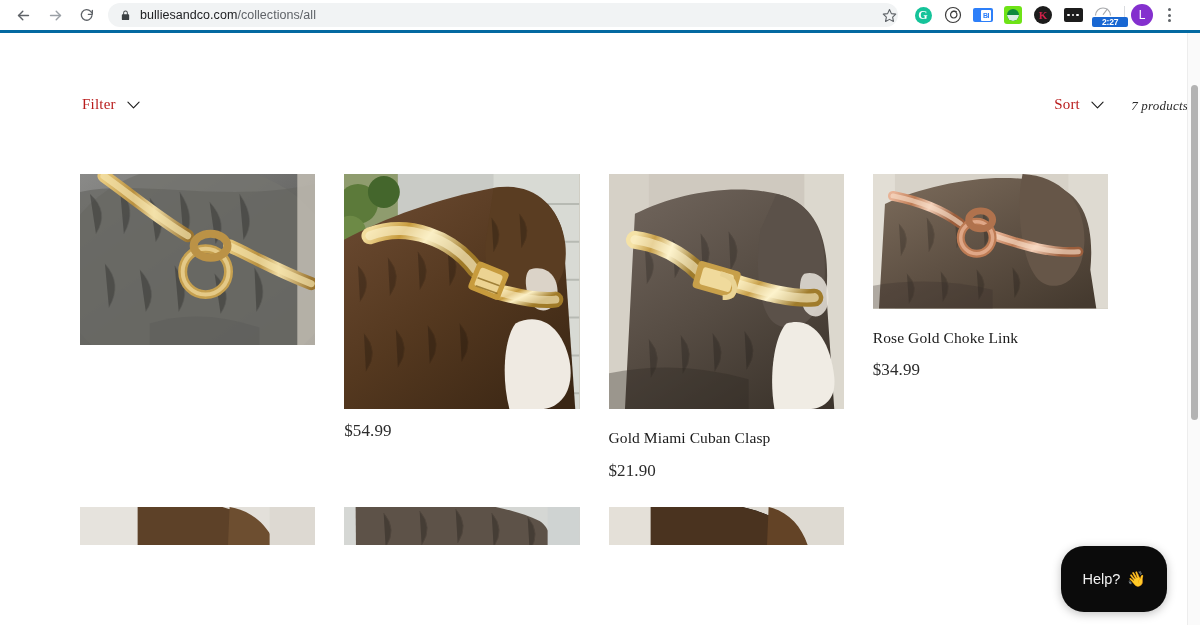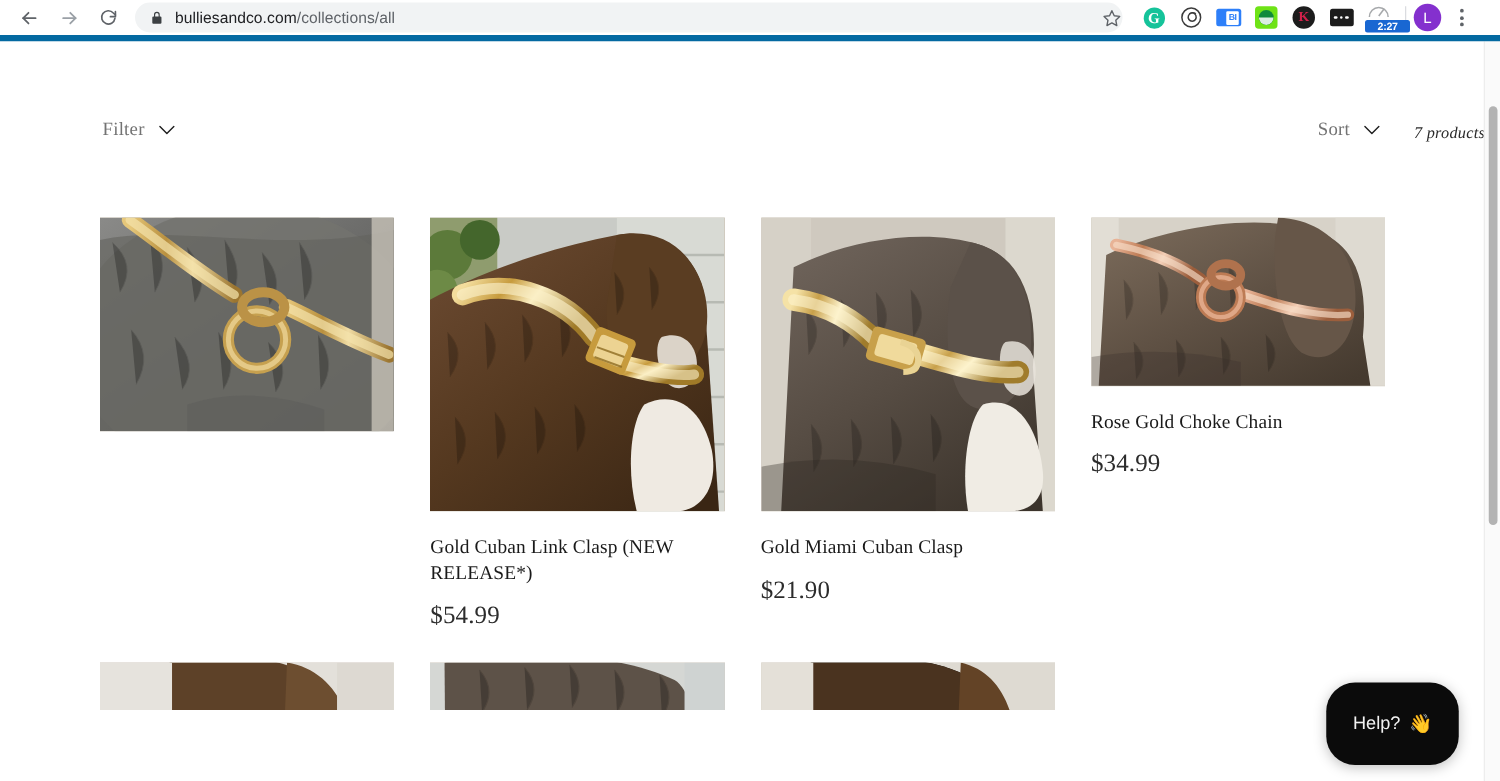--- a/index.html
+++ b/index.html
@@ -14,21 +14,21 @@
 
   
   .browser-chrome {
     position: absolute;
     top: 0; left: 0;
     width: 1200px;
     height: 33px;
     background: #ffffff;
     display: flex;
     align-items: center;
-    border-bottom: 5px solid #0369a1;
+    border-bottom: 3px solid #0369a1;
     z-index: 50;
   }
 
   .nav-btns {
     display: flex;
     align-items: center;
     padding-left: 8px;
     gap: 2px;
   }
 
@@ -218,21 +218,21 @@
   .filter-ctl {
     position: absolute;
     left: 82px; top: 0;
     display: flex; align-items: center;
     gap: 11px;
     cursor: pointer;
   }
   .filter-ctl .lbl, .sort-ctl .lbl {
     font-family: "Liberation Serif", serif;
     font-size: 15px;
-    color: #737373;
+    color: #b91c1c;
     letter-spacing: 0.2px;
   }
 
   .sort-ctl {
     position: absolute;
     right: 84px; top: 0;
     display: flex; align-items: center;
     gap: 11px;
     cursor: pointer;
   }
@@ -279,21 +279,21 @@
     margin-top: 19px;
     font-family: "Liberation Serif", serif;
     font-size: 15.5px;
     color: #1a1a1a;
     line-height: 1.33;
     letter-spacing: 0.1px;
   }
   .card-price {
     margin-top: 12px;
     font-family: "Liberation Serif", serif;
-    font-size: 20px;
+    font-size: 17px;
     color: #2c2c2c;
     letter-spacing: 0.1px;
   }
 
   
   .grid-row2 {
     margin-top: 26px;
     padding: 0 80px;
     display: grid;
     grid-template-columns: repeat(4, 1fr);
@@ -590,21 +590,20 @@
             </g>
 
             <rect x="128" y="92" width="34" height="30" rx="4" fill="#c79b3d" transform="rotate(22 145 107)"></rect>
             <rect x="133" y="97" width="24" height="20" rx="3" fill="#ecd392" transform="rotate(22 145 107)"></rect>
             <g stroke="#8e6c22" stroke-width="1.6" opacity=".8">
               <line x1="134" y1="104" x2="156" y2="112"></line>
                 <line x1="132" y1="112" x2="154" y2="120"></line>
             </g>
           </svg>
         </div>
-        <div class="card-title">Gold Cuban Link Clasp (NEW RELEASE*)</div>
         <div class="card-price">$54.99</div>
       </div>
 
       <div class="card">
         <div class="thumb tall">
           <svg viewBox="0 0 236 236" preserveAspectRatio="xMidYMid slice">
             <defs>
               <linearGradient id="g3fur" x1="0.2" y1="0" x2="0.8" y2="1">
                 <stop offset="0%" stop-color="#6d6259"></stop>
                   <stop offset="50%" stop-color="#564c43"></stop>
@@ -695,21 +694,21 @@
               <path d="M122 62 C152 72 180 80 206 78" stroke-width="5" stroke="#f7ddc8" opacity=".65"></path>
             </g>
             <circle cx="104" cy="64" r="16" fill="none" stroke="#bd7b54" stroke-width="8"></circle>
             <circle cx="104" cy="64" r="16" fill="none" stroke="#eebb9c" stroke-width="3.5" opacity=".7"></circle>
             <ellipse cx="108" cy="46" rx="12" ry="9" fill="none" stroke="#b0724d" stroke-width="7"></ellipse>
             <g opacity="0.3" fill="#39302a">
               <path d="M0 112 q60 -10 120 4 l0 19 -120 0 Z"></path>
             </g>
           </svg>
         </div>
-        <div class="card-title">Rose Gold Choke Chain</div>
+        <div class="card-title">Rose Gold Choke Link</div>
         <div class="card-price">$34.99</div>
       </div>
     </div>
 
     <div class="grid-row2">
 
       <div class="thumb-cut">
         <svg viewBox="0 0 236 236" preserveAspectRatio="xMidYMin slice">
           <rect width="236" height="236" fill="#e3e0da"></rect>
           <path d="M56 0 C96 -10 150 -6 176 16 C200 38 206 120 200 236 L60 236 Z" fill="#5d4128"></path>

